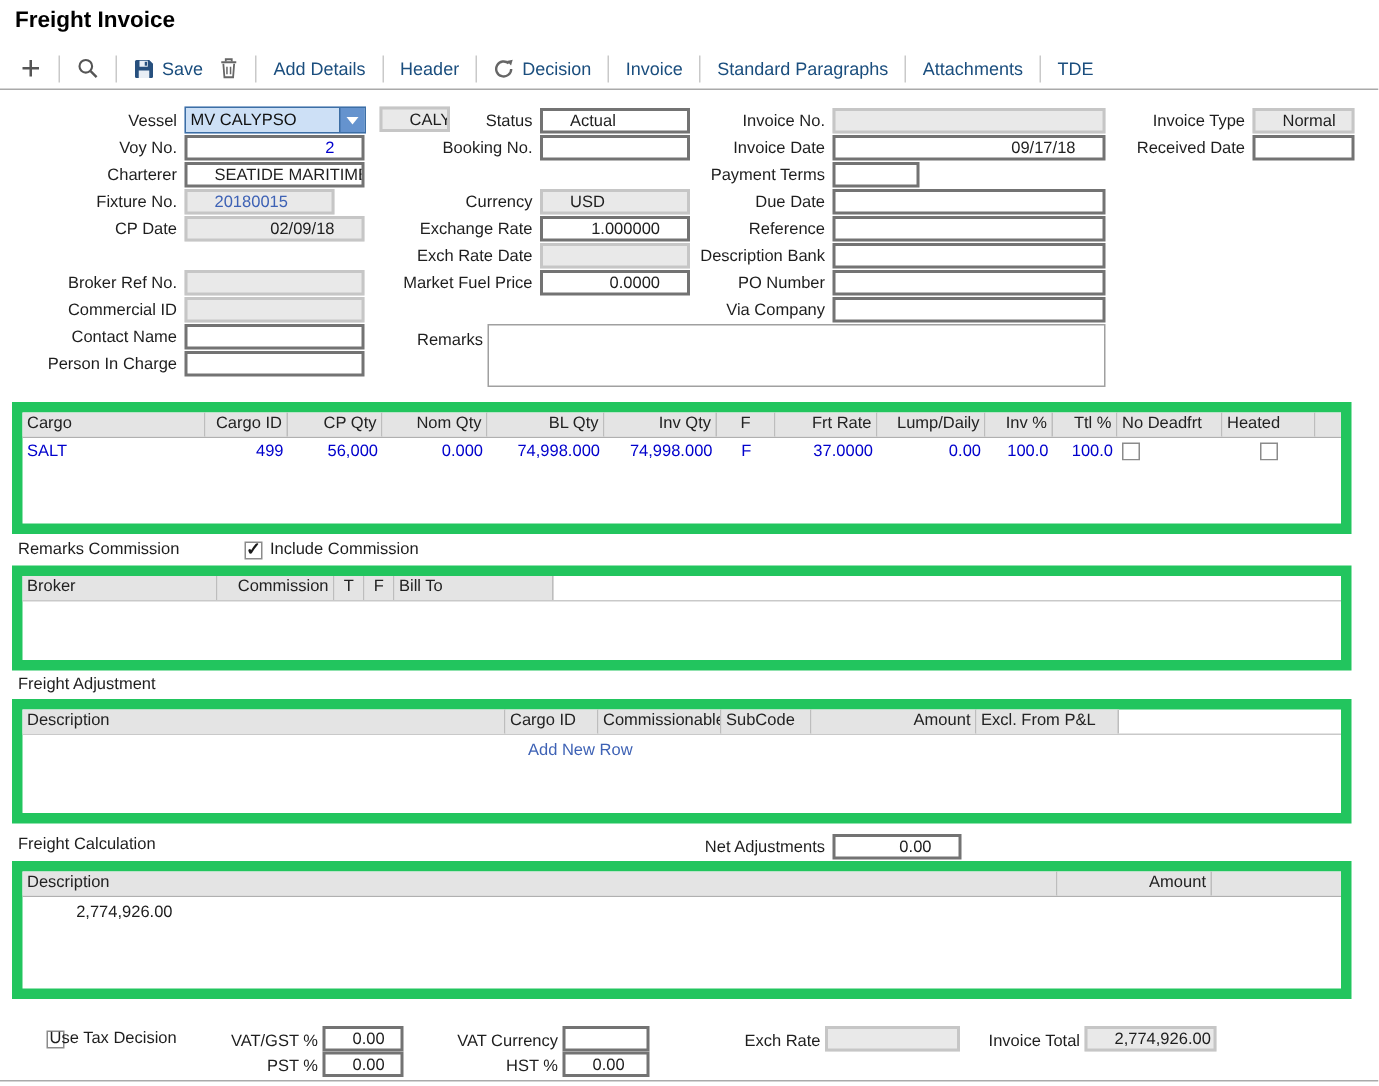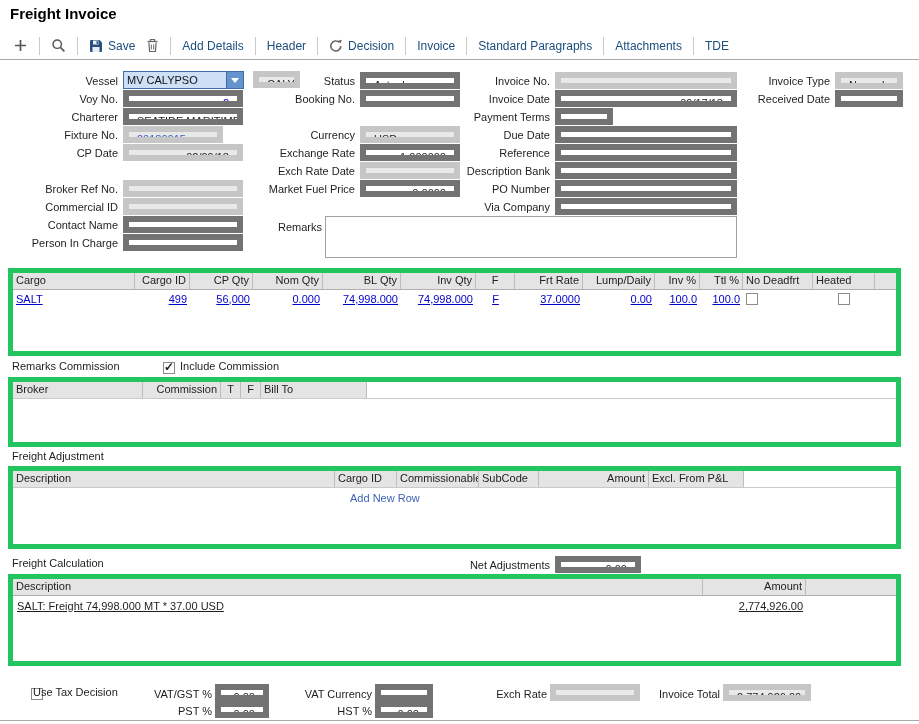--- a/index.html
+++ b/index.html
@@ -16,21 +16,21 @@
     display:flex;align-items:center;gap:11px;padding-left:13px;
     border-bottom:1px solid #a9a9a9;box-sizing:border-box;background:#fff;
   }
   .tb-btn{color:#1b4e7e;font-size:12px;display:flex;align-items:center;gap:5px;white-space:nowrap;cursor:default;}
   .tb-icon{display:flex;align-items:center;cursor:default;}
   .tb-sep{width:1px;height:18px;background:#c9c9c9;flex:0 0 1px;}
   
   .lbl{position:absolute;height:16px;line-height:16px;text-align:right;white-space:nowrap;color:#1e1e1e;}
   .fld{
     position:absolute;height:17px;line-height:15px;box-sizing:border-box;
-    border:6px solid #737373;background:#fff;padding:0 8px;
+    border:2px solid #737373;background:#fff;padding:0 18px;
     white-space:nowrap;overflow:hidden;
   }
   .fld.ro{background:#e9e9e9;border-color:#c6c6c6;}
   .fld.num{text-align:right;}
   .blue{color:#0000cc;}
   .link{color:#3e62b5;}
   .remarks{
     position:absolute;left:325px;top:216px;width:412px;height:42px;box-sizing:border-box;
     border:1px solid #a0a0a0;background:#fff;resize:none;
     font-family:"Liberation Sans", sans-serif;font-size:11px;
@@ -40,32 +40,32 @@
     position:absolute;left:123px;top:71px;width:121px;height:18px;box-sizing:border-box;
     border:1px solid #3c6ea5;display:flex;background:#cde0f6;
   }
   .combo-text{flex:1;padding:1px 3px;line-height:14px;white-space:nowrap;overflow:hidden;color:#111;}
   .combo-btn{width:16px;background:#6593ce;border-left:1px solid #3c6ea5;display:flex;align-items:center;justify-content:center;}
   .tri-down{width:0;height:0;border-left:4px solid transparent;border-right:4px solid transparent;border-top:5px solid #ffffff;}
   
   .cb{width:12px;height:12px;box-sizing:border-box;border:1px solid #8b8b8b;background:#fff;display:inline-block;position:relative;vertical-align:middle;}
   .cb.checked::after{content:"\2713";position:absolute;left:0px;top:-3px;font-size:12px;font-weight:bold;color:#1a1a1a;}
   
-  .tbl{position:absolute;box-sizing:border-box;border:5px solid #22c55e;background:#fff;}
+  .tbl{position:absolute;box-sizing:border-box;border:7px solid #22c55e;background:#fff;}
   .thead{display:flex;height:16px;border-bottom:1px solid #b0b0b0;}
   .th{
     box-sizing:border-box;flex:0 0 auto;background:#e4e4e4;border-right:1px solid #bdbdbd;
     padding:1px 3px;white-space:nowrap;overflow:hidden;color:#222;
   }
   .th.r{text-align:right;}
   .th.c{text-align:center;}
   .th.fill{flex:1 1 auto;border-right:none;}
   .th.ghost{flex:1 1 auto;background:transparent;border-right:none;}
   .trow{display:flex;height:17px;align-items:center;}
-  .td{box-sizing:border-box;flex:0 0 auto;padding:0 3px;white-space:nowrap;overflow:hidden;text-decoration:underline;}
+  .td{box-sizing:border-box;flex:0 0 auto;padding:0 3px;white-space:nowrap;overflow:hidden;}
   .td.r{text-align:right;}
   .td.c{text-align:center;}
   .sec-label{position:absolute;white-space:nowrap;color:#1e1e1e;}
   .addrow{position:absolute;color:#3e62b5;white-space:nowrap;cursor:default;}
   .hline{position:absolute;left:0;width:919px;height:1px;background:#aaaaaa;}
 </style>
 </head>
 <body>
 
 
@@ -291,21 +291,20 @@
 <div class="lbl" style="left:440px;top:557px;width:110px">Net Adjustments</div>
 <div class="fld num" style="left:555px;top:556px;width:86px">0.00</div>
 
 <div class="tbl" style="left:8px;top:574px;width:893px;height:92px;">
   <div class="thead">
     <div class="th" style="width:690px">Description</div>
     <div class="th r" style="width:103px">Amount</div>
     <div class="th fill"></div>
   </div>
   <div class="trow" style="height:20px">
-    <div class="td" style="width:690px;padding-left:4px">SALT: Freight 74,998.000 MT * 37.00 USD</div>
     <div class="td r" style="width:103px">2,774,926.00</div>
   </div>
 </div>
 
 
 <span class="cb abs" style="left:16px;top:687px"></span>
 <div class="sec-label" style="left:33px;top:686px">Use Tax Decision</div>
 
 <div class="lbl" style="left:120px;top:686px;width:92px">VAT/GST %</div>
 <div class="fld num" style="left:215px;top:684px;width:54px">0.00</div>

